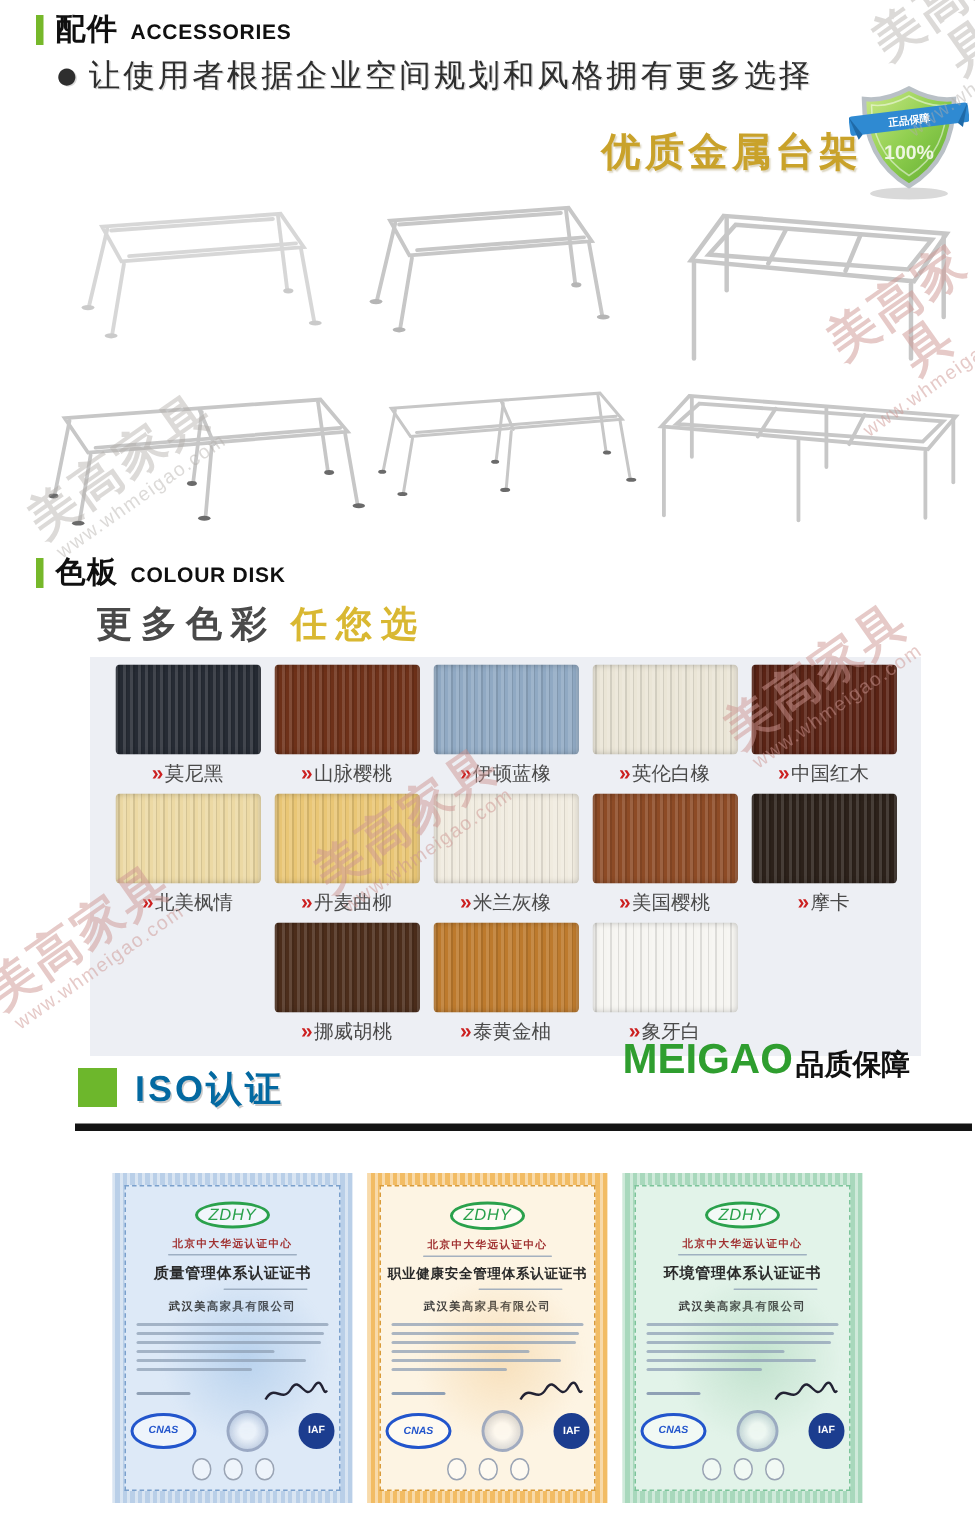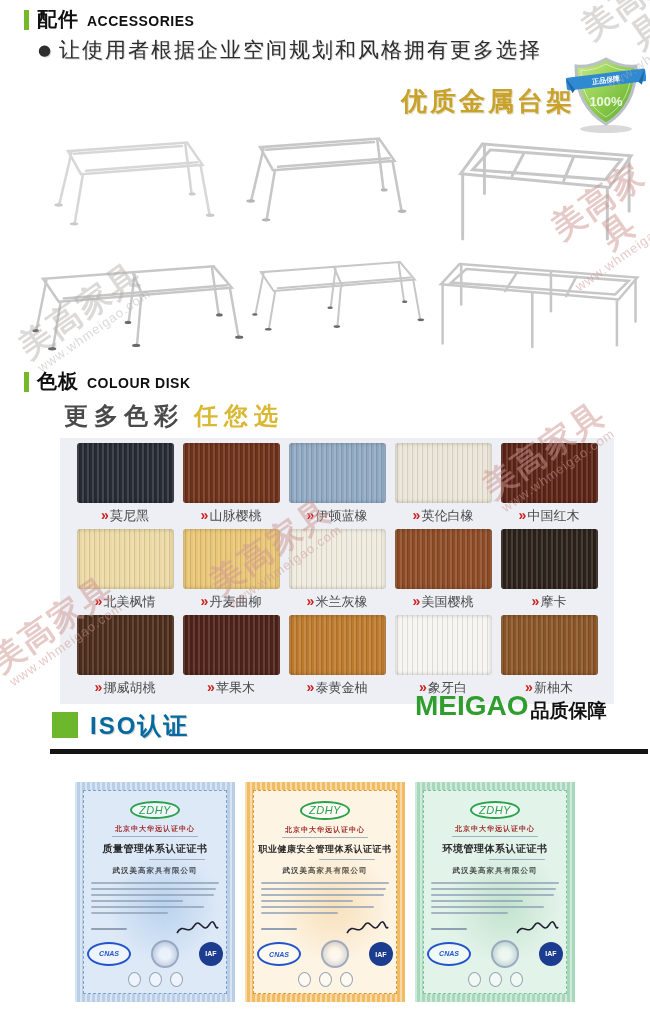--- a/index.html
+++ b/index.html
@@ -283,34 +283,26 @@
         <div class="chip" style="background-color: rgb(44, 33, 26);"></div>
         <div class="lab"><span class="chev">»</span><span>摩卡</span></div>
       </div>
     </div>
     <div class="sw-row">
       <div class="cell">
         <div class="chip" style="background-color: rgb(76, 45, 27);"></div>
         <div class="lab"><span class="chev">»</span><span>挪威胡桃</span></div>
       </div>
       <div class="cell">
-        <div class="chip" style="background-color: rgb(78, 34, 24);"></div>
-        <div class="lab"><span class="chev">»</span><span>苹果木</span></div>
-      </div>
-      <div class="cell">
         <div class="chip" style="background-color: rgb(189, 122, 45);"></div>
         <div class="lab"><span class="chev">»</span><span>泰黄金柚</span></div>
       </div>
       <div class="cell">
         <div class="chip" style="background-color: rgb(246, 245, 241);"></div>
         <div class="lab"><span class="chev">»</span><span>象牙白</span></div>
-      </div>
-      <div class="cell">
-        <div class="chip" style="background-color: rgb(138, 85, 38);"></div>
-        <div class="lab"><span class="chev">»</span><span>新柚木</span></div>
       </div>
     </div>
   </div>
 
   <div class="iso-sq"></div>
   <div class="iso-title">ISO认证</div>
   <div class="brand-row">
     <span class="brand">MEIGAO</span>
     <span class="brand-suffix">品质保障</span>
   </div>

